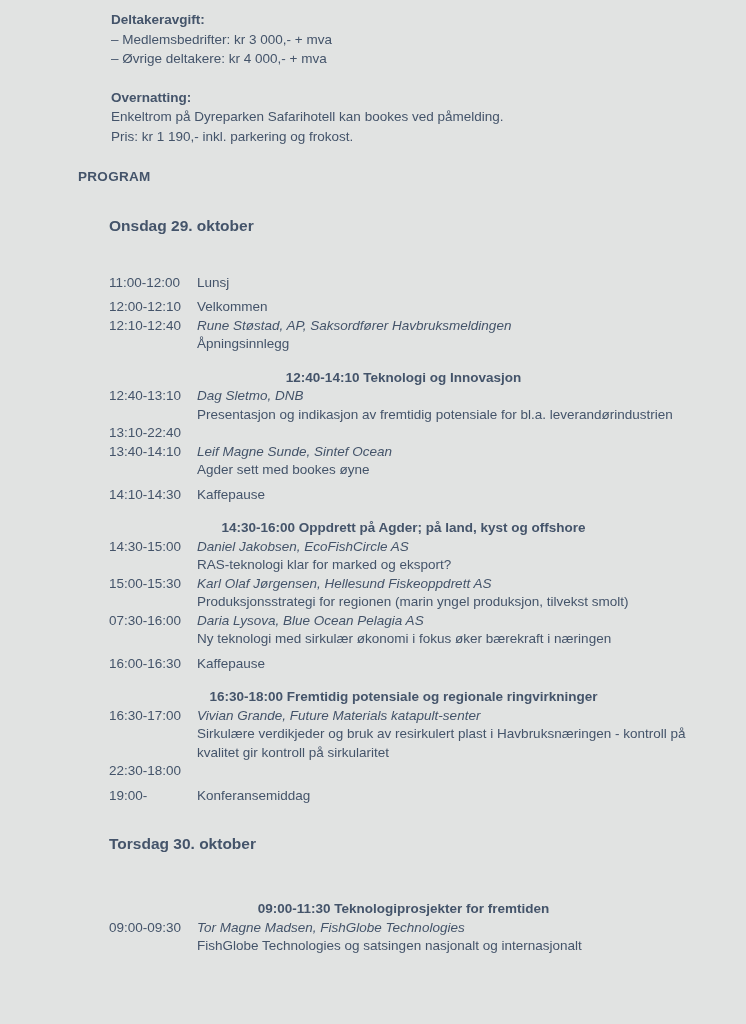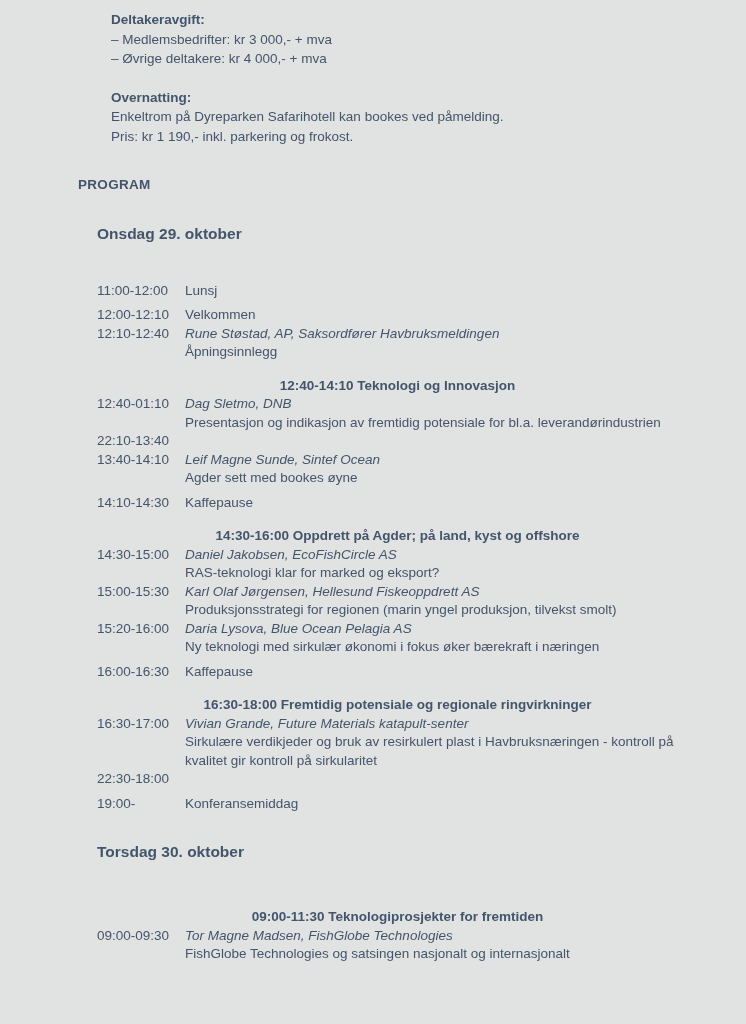--- a/index.html
+++ b/index.html
@@ -13,24 +13,24 @@
     font-family: "Liberation Sans", sans-serif;
     font-size: 13.5px;
     line-height: 18.5px;
     padding: 10px 48px 0 78px;
   }
   .bold { font-weight: bold; }
   .intro-block { margin-bottom: 19px; }
   .intro-line { line-height: 19.5px; padding-left: 33px; }
   .program-label {
     font-weight: bold;
-    margin-top: 30px;
+    margin-top: 22px;
     letter-spacing: 0.3px;
   }
-  .day { margin-left: 19px; }
+  .day { margin-left: 31px; }
   .day-title {
     font-size: 15.5px;
     font-weight: bold;
     line-height: 20px;
     margin-top: 29px;
   }
   .day-body { margin-top: 38px; }
   .day-body.second { margin-top: 46px; }
   .block + .block { margin-top: 15px; }
   .block-heading { font-weight: bold; text-align: center; }
@@ -83,28 +83,28 @@
               <div class="time">12:10-12:40</div>
               <div class="content">
                 <div class="speaker">Rune Støstad, AP, Saksordfører Havbruksmeldingen</div>
                 <div class="topic">Åpningsinnlegg</div>
               </div>
             </div>
           </div>
           <div class="block">
             <div class="block-heading">12:40-14:10 Teknologi og Innovasjon</div>
             <div class="row">
-              <div class="time">12:40-01:10</div>
+              <div class="time">12:40-13:10</div>
               <div class="content">
                 <div class="speaker">Dag Sletmo, DNB</div>
                 <div class="topic">Presentasjon og indikasjon av fremtidig potensiale for bl.a. leverandørindustrien</div>
               </div>
             </div>
             <div class="row">
-              <div class="time">22:10-13:40</div>
+              <div class="time">13:10-22:40</div>
             </div>
             <div class="row">
               <div class="time">13:40-14:10</div>
               <div class="content">
                 <div class="speaker">Leif Magne Sunde, Sintef Ocean</div>
                 <div class="topic">Agder sett med bookes øyne</div>
               </div>
             </div>
             <div class="row gap">
               <div class="time">14:10-14:30</div>
@@ -123,21 +123,21 @@
               </div>
             </div>
             <div class="row">
               <div class="time">15:00-15:30</div>
               <div class="content">
                 <div class="speaker">Karl Olaf Jørgensen, Hellesund Fiskeoppdrett AS</div>
                 <div class="topic">Produksjonsstrategi for regionen (marin yngel produksjon, tilvekst smolt)</div>
               </div>
             </div>
             <div class="row">
-              <div class="time">15:20-16:00</div>
+              <div class="time">07:30-16:00</div>
               <div class="content">
                 <div class="speaker">Daria Lysova, Blue Ocean Pelagia AS</div>
                 <div class="topic">Ny teknologi med sirkulær økonomi i fokus øker bærekraft i næringen</div>
               </div>
             </div>
             <div class="row gap">
               <div class="time">16:00-16:30</div>
               <div class="content">
                 <div class="topic">Kaffepause</div>
               </div>

